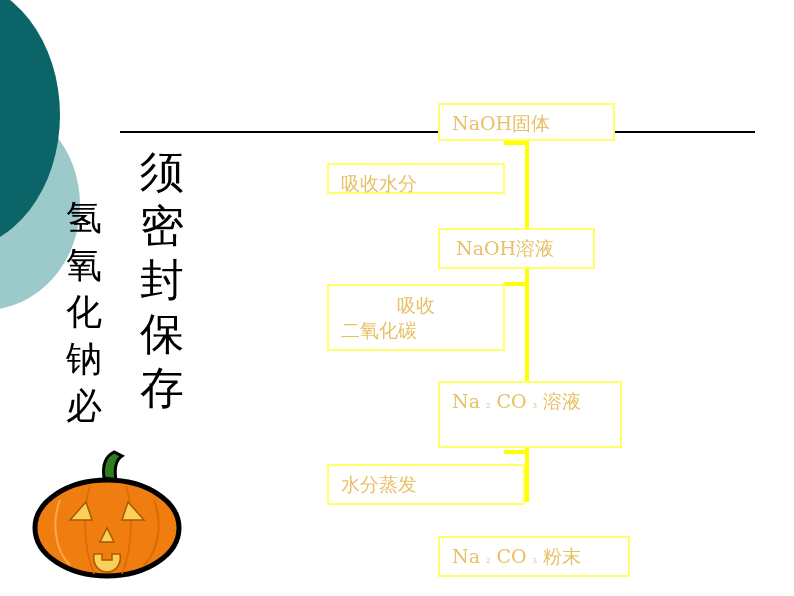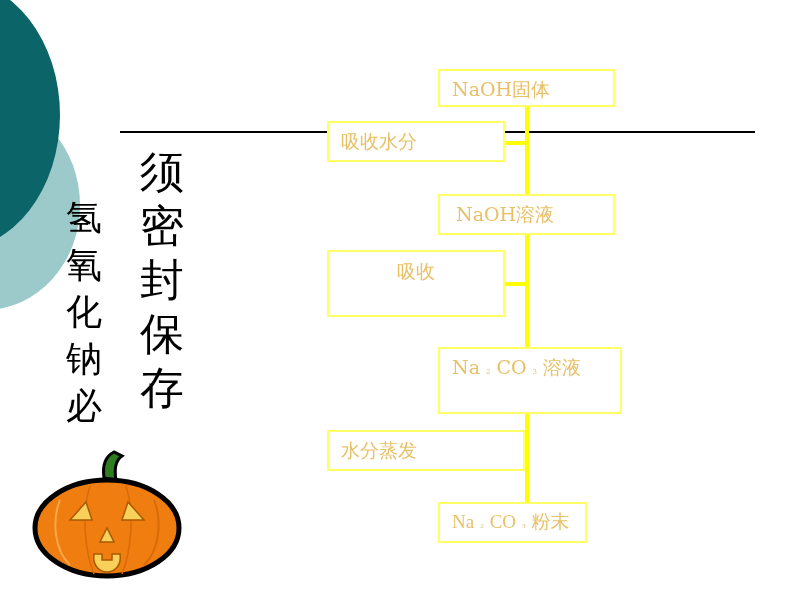--- a/index.html
+++ b/index.html
@@ -28,20 +28,21 @@
   .box {
     position: absolute; box-sizing: border-box;
     border: 2px solid #ffff66;
     background: #ffffff;
     color: #e8c066;
     font-family: "DejaVu Serif", "Liberation Serif", serif;
     font-size: 19px;
     padding: 6px 12px;
     line-height: 1.3;
     white-space: nowrap;
+    margin-top: 34px;
   }
   .box sub { font-size: 7px; color: #e0c080; vertical-align: baseline; margin: 0 6px; }
   .box.center { text-align: center; padding-top: 8px; }
 
   .trunk {
     position: absolute; left: 525px; top: 106px; width: 4px; height: 396px;
     background: #ffff00;
   }
   .branch {
     position: absolute; left: 504px; width: 23px; height: 4px; background: #ffff00;
@@ -73,35 +74,36 @@
 </div>
 
 <div class="trunk"></div>
 <div class="branch" style="top:141px"></div>
 <div class="branch" style="top:282px"></div>
 <div class="branch" style="top:450px"></div>
 
 <div class="box" style="left:438px;top:69px;width:177px;height:38px;">
   <span>NaOH固体</span>
 </div>
-<div class="box" style="left:438px;top:194px;width:177px;height:41px;padding-left:16px;">
+<div class="box" style="left:438px;top:194px;width:157px;height:41px;padding-left:16px;">
   <span>NaOH溶液</span>
 </div>
 <div class="box" style="left:438px;top:347px;width:184px;height:67px;">
   <span>Na</span><sub>2</sub><span>CO</span><sub>3</sub><span>溶液</span>
 </div>
-<div class="box" style="left:438px;top:502px;width:149px;height:41px;font-family:Liberation Serif, serif;">
+<div class="box" style="left:438px;top:502px;width:192px;height:41px;">
   <span>Na</span><sub>2</sub><span>CO</span><sub>3</sub><span>粉末</span>
 </div>
 
-<div class="box" style="left:327px;top:121px;width:178px;height:41px;">
+<div class="box" style="left:327px;top:129px;width:178px;height:31px;">
   <span>吸收水分</span>
 </div>
 <div class="box center" style="left:327px;top:250px;width:178px;height:67px;font-family:Liberation Serif, serif;">
   <div>吸收</div>
+  <div style="text-align:left">二氧化碳</div>
 </div>
 <div class="box" style="left:327px;top:430px;width:198px;height:41px;">
   <span>水分蒸发</span>
 </div>
 
 <svg class="pumpkin" viewBox="0 0 155 130">
   <path d="M74 28 C72 14 76 6 84 2 L92 6 C86 10 84 18 86 30 Z" fill="#2e7d1e" stroke="#000" stroke-width="3"></path>
   <ellipse cx="77" cy="78" rx="72" ry="48" fill="#f07d10" stroke="#000" stroke-width="5"></ellipse>
   <path d="M30 50 C22 70 24 100 40 115" fill="none" stroke="#f9a84a" stroke-width="2"></path>
   <path d="M124 50 C132 70 130 100 114 115" fill="none" stroke="#d96a08" stroke-width="2"></path>

